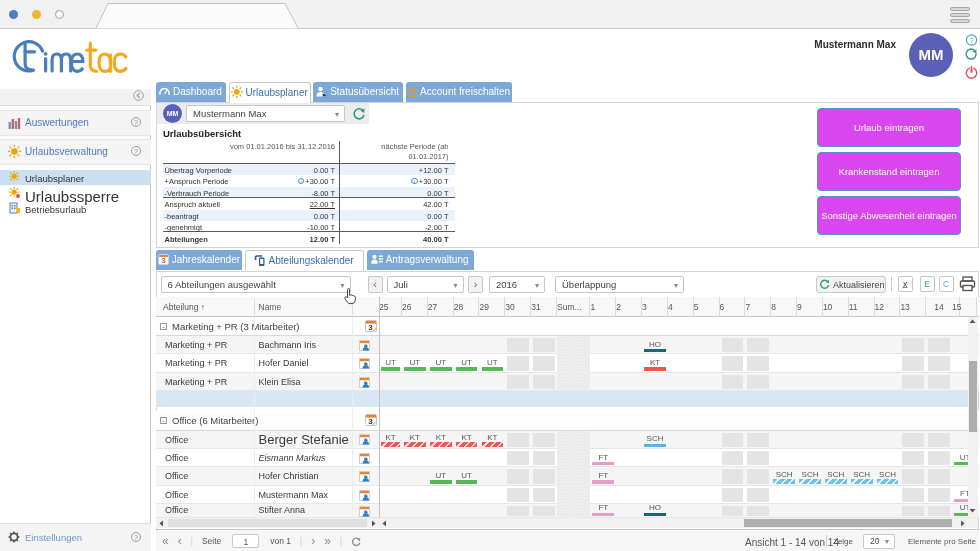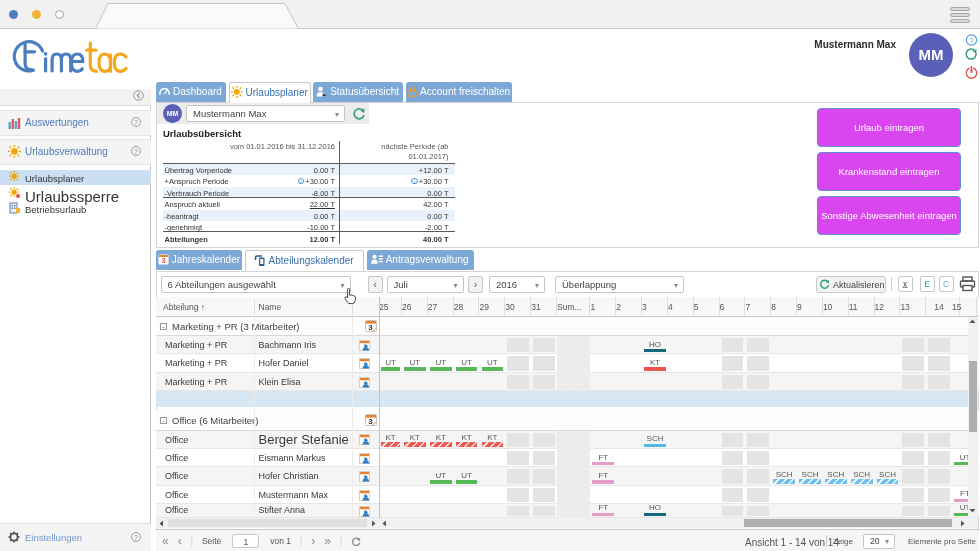--- a/index.html
+++ b/index.html
@@ -415,21 +415,21 @@
 <div class="bar kth" style="left:429.8px;top:442.3px;width:21.899999999999977px;height:4.5px;"></div>
 <div class="lbl" style="left:429.8px;top:432.8px;width:21.899999999999977px;">KT</div>
 <div class="bar kth" style="left:455.7px;top:442.3px;width:21.80000000000001px;height:4.5px;"></div>
 <div class="lbl" style="left:455.7px;top:432.8px;width:21.80000000000001px;">KT</div>
 <div class="bar kth" style="left:481.5px;top:442.3px;width:21.80000000000001px;height:4.5px;"></div>
 <div class="lbl" style="left:481.5px;top:432.8px;width:21.80000000000001px;">KT</div>
 <div class="bar sch" style="left:644.1px;top:443.6px;width:21.799999999999955px;height:3.2px;"></div>
 <div class="lbl" style="left:644.1px;top:434.1px;width:21.799999999999955px;">SCH</div>
 <div class="a" style="left:155.5px;top:449.0px;width:823.0px;height:18.399999999999977px;background:#ffffff;border-bottom:1px solid #e6e6e6;"></div>
 <div class="a" style="left:165px;top:449.0px;font-size:9px;color:#3a3a3a;line-height:18.399999999999977px;">Office</div>
-<div class="a" style="left:258.5px;top:449.0px;font-size:9px;color:#3a3a3a;line-height:18.399999999999977px;">Eismann Markus</div>
+<div class="a" style="left:258.5px;top:449.0px;font-size:9px;color:#3a3a3a;line-height:18.399999999999977px;font-style:italic;">Eismann Markus</div>
 <svg class="a" style="left:359px;top:452.7px;" width="11" height="11" viewBox="0 0 11 11">
 <rect x="0.5" y="0.5" width="10" height="10" fill="#fdfdfd" stroke="#cfcfcf"></rect>
 <rect x="1" y="1" width="9" height="2.2" fill="#e8832a"></rect>
 <circle cx="6.8" cy="6.2" r="1.7" fill="#2e7fc1"></circle>
 <path d="M3.6 10.5 Q3.6 7.2 6.8 7.2 Q10 7.2 10 10.5 Z" fill="#2e7fc1"></path>
 <path d="M4.6 5.3 L6 4 L6.8 5 L5.4 6.2 Z" fill="#9aa2a9"></path>
 </svg>
 <div class="we" style="left:507.3px;top:451.0px;width:21.900000000000034px;height:14.399999999999977px;"></div>
 <div class="we" style="left:533.2px;top:451.0px;width:21.799999999999955px;height:14.399999999999977px;"></div>
 <div class="sum" style="left:557.0px;top:449.0px;width:33.39999999999998px;height:18.399999999999977px;"></div>

